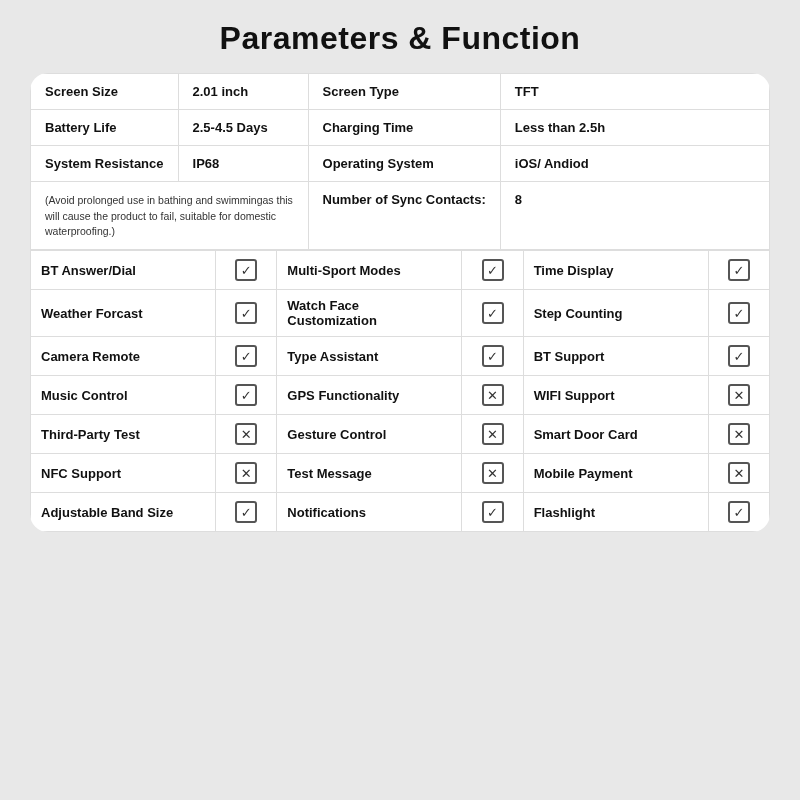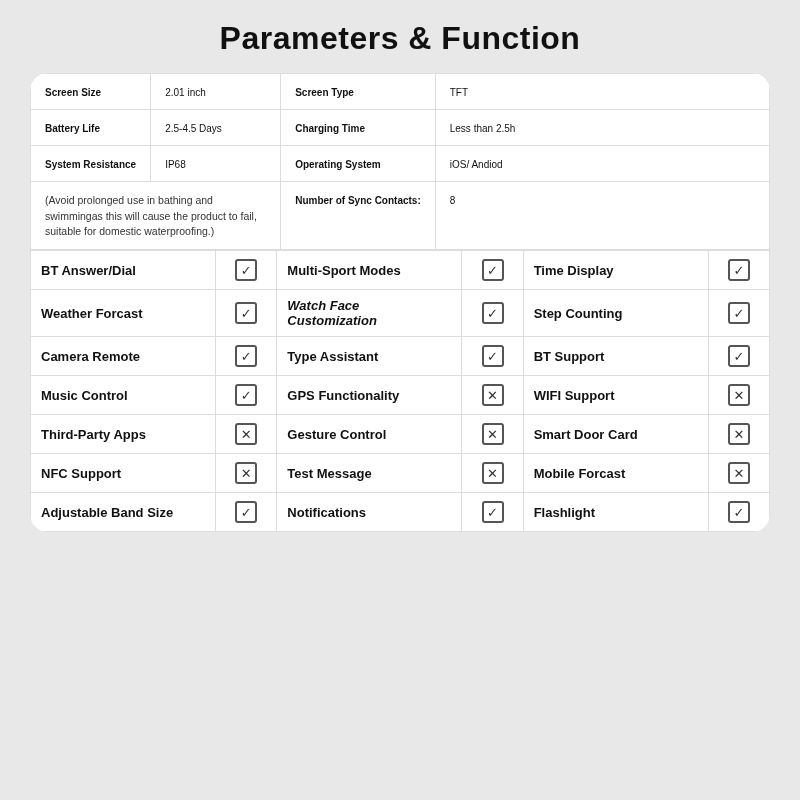--- a/index.html
+++ b/index.html
@@ -43,26 +43,27 @@
     }
     .specs-table td {
       padding: 10px 14px;
       vertical-align: top;
       font-size: 13px;
       color: #111;
       border: 1px solid #ddd;
     }
     .spec-label {
       font-weight: 700;
-      font-size: 10px;
+      font-size: 13px;
       white-space: nowrap;
       margin-top: 8px;
     }
     .spec-value {
-      font-size: 10px;
+      font-size: 13px;
+      font-weight: bold;
     }
     .note-text {
       font-size: 10.5px;
       color: #333;
       line-height: 1.4;
     }
     
     .features-table {
       width: 100%;
       border-collapse: collapse;
@@ -172,21 +173,21 @@
             <td style="width: 130px;"><span class="feature-name">BT Answer/Dial</span></td>
             <td style="width: 38px; text-align: center;"><span class="check-yes">✓</span></td>
             <td style="width: 130px;"><span class="feature-name">Multi-Sport Modes</span></td>
             <td style="width: 38px; text-align: center;"><span class="check-yes">✓</span></td>
             <td style="width: 130px;"><span class="feature-name">Time Display</span></td>
             <td style="width: 38px; text-align: center;"><span class="check-yes">✓</span></td>
           </tr>
           <tr>
             <td style="width: 130px;"><span class="feature-name">Weather Forcast</span></td>
             <td style="width: 38px; text-align: center;"><span class="check-yes">✓</span></td>
-            <td style="width: 130px; font-style: italic;"><span class="feature-name">Watch Face Customization</span></td>
+            <td style="width: 130px;"><span class="feature-name">Watch Face Customization</span></td>
             <td style="width: 38px; text-align: center;"><span class="check-yes">✓</span></td>
             <td style="width: 130px;"><span class="feature-name">Step Counting</span></td>
             <td style="width: 38px; text-align: center;"><span class="check-yes">✓</span></td>
           </tr>
           <tr>
             <td style="width: 130px;"><span class="feature-name">Camera Remote</span></td>
             <td style="width: 38px; text-align: center;"><span class="check-yes">✓</span></td>
             <td style="width: 130px;"><span class="feature-name">Type Assistant</span></td>
             <td style="width: 38px; text-align: center;"><span class="check-yes">✓</span></td>
             <td style="width: 130px;"><span class="feature-name">BT Support</span></td>
@@ -194,33 +195,33 @@
           </tr>
           <tr>
             <td style="width: 130px;"><span class="feature-name">Music Control</span></td>
             <td style="width: 38px; text-align: center;"><span class="check-yes">✓</span></td>
             <td style="width: 130px;"><span class="feature-name">GPS Functionality</span></td>
             <td style="width: 38px; text-align: center;"><span class="check-no">✕</span></td>
             <td style="width: 130px;"><span class="feature-name">WIFI Support</span></td>
             <td style="width: 38px; text-align: center;"><span class="check-no">✕</span></td>
           </tr>
           <tr>
-            <td style="width: 130px;"><span class="feature-name">Third-Party Apps</span></td>
+            <td style="width: 130px;"><span class="feature-name">Third-Party Test</span></td>
             <td style="width: 38px; text-align: center;"><span class="check-no">✕</span></td>
             <td style="width: 130px;"><span class="feature-name">Gesture Control</span></td>
             <td style="width: 38px; text-align: center;"><span class="check-no">✕</span></td>
             <td style="width: 130px;"><span class="feature-name">Smart Door Card</span></td>
             <td style="width: 38px; text-align: center;"><span class="check-no">✕</span></td>
           </tr>
           <tr>
             <td style="width: 130px;"><span class="feature-name">NFC Support</span></td>
             <td style="width: 38px; text-align: center;"><span class="check-no">✕</span></td>
             <td style="width: 130px;"><span class="feature-name">Test Message</span></td>
             <td style="width: 38px; text-align: center;"><span class="check-no">✕</span></td>
-            <td style="width: 130px;"><span class="feature-name">Mobile Forcast</span></td>
+            <td style="width: 130px;"><span class="feature-name">Mobile Payment</span></td>
             <td style="width: 38px; text-align: center;"><span class="check-no">✕</span></td>
           </tr>
           <tr>
             <td style="width: 130px;"><span class="feature-name">Adjustable Band Size</span></td>
             <td style="width: 38px; text-align: center;"><span class="check-yes">✓</span></td>
             <td style="width: 130px;"><span class="feature-name">Notifications</span></td>
             <td style="width: 38px; text-align: center;"><span class="check-yes">✓</span></td>
             <td style="width: 130px;"><span class="feature-name">Flashlight</span></td>
             <td style="width: 38px; text-align: center;"><span class="check-yes">✓</span></td>
           </tr>

